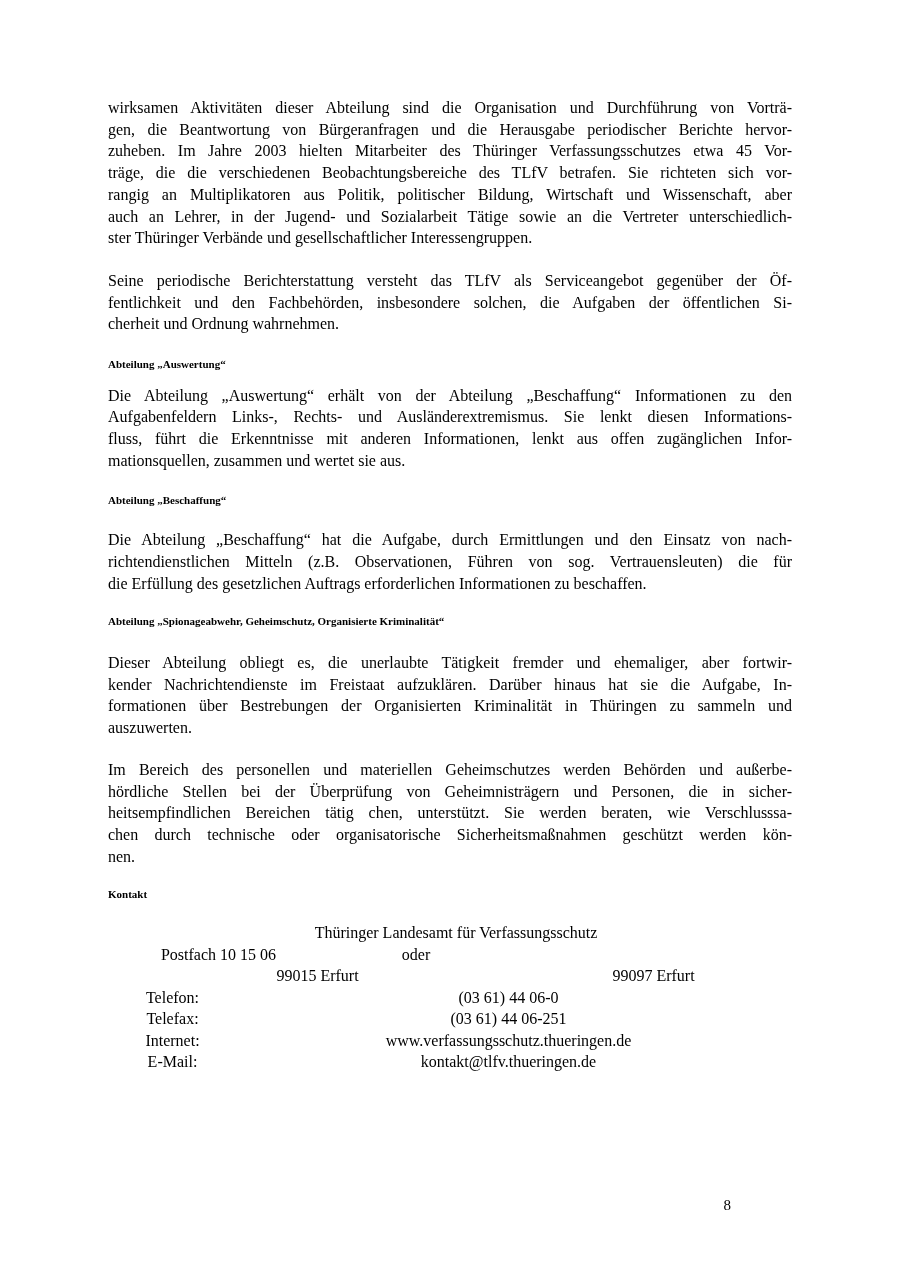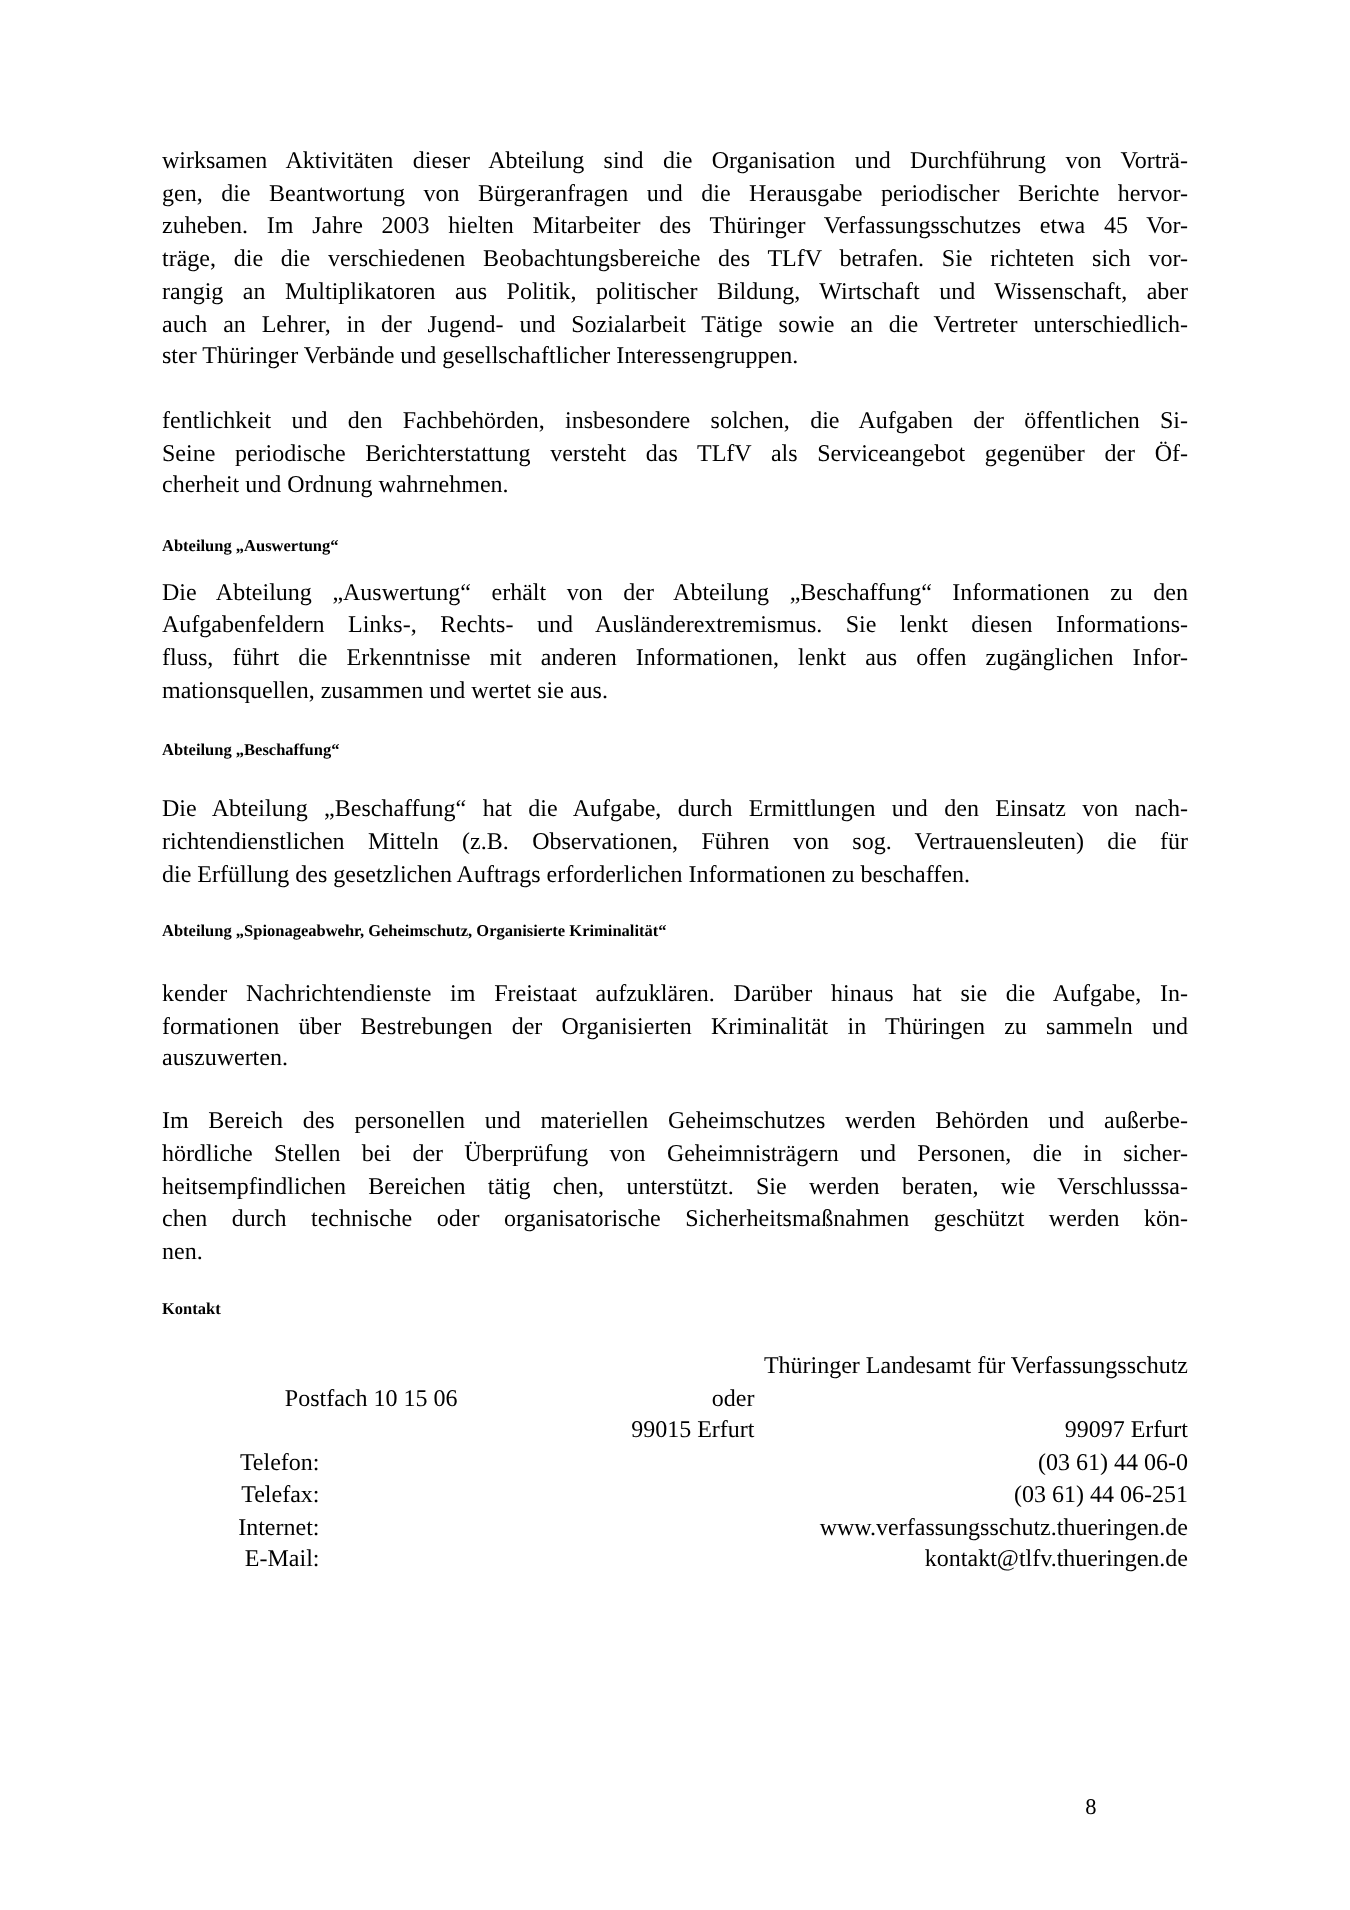--- a/index.html
+++ b/index.html
@@ -43,21 +43,22 @@
   .m-b5 { margin-top: 18px; }
   .m-b6 { margin-top: 17px; }
   .m-b7 { margin-top: 19px; }
   .m-b8 { margin-top: 20px; }
   .m-b9 { margin-top: 17px; }
   .m-contact { margin-top: 16px; }
   .contact { font-size: 16px; }
   .crow {
     display: flex;
     line-height: 21.5px;
-    text-align: right;
+    text-align: center;
+    margin-left: 12px;
   }
   .c-col1 { width: 197px; flex: 0 0 197px; }
   .c-col2 { width: 198px; flex: 0 0 198px; }
   .c-addr1 { width: 395px; flex: 0 0 395px; }
   .c-label { width: 105px; flex: 0 0 105px; }
   .c-rest { flex: 1 1 auto; }
   .page-number {
     position: absolute;
     top: 1196px;
     right: 109px;
@@ -75,22 +76,22 @@
       <div class="ln">wirksamen Aktivitäten dieser Abteilung sind die Organisation und Durchführung von Vorträ-</div>
       <div class="ln">gen, die Beantwortung von Bürgeranfragen und die Herausgabe periodischer Berichte hervor-</div>
       <div class="ln">zuheben. Im Jahre 2003 hielten Mitarbeiter des Thüringer Verfassungsschutzes etwa 45 Vor-</div>
       <div class="ln">träge, die die verschiedenen Beobachtungsbereiche des TLfV betrafen. Sie richteten sich vor-</div>
       <div class="ln">rangig an Multiplikatoren aus Politik, politischer Bildung, Wirtschaft und Wissenschaft, aber</div>
       <div class="ln">auch an Lehrer, in der Jugend- und Sozialarbeit Tätige sowie an die Vertreter unterschiedlich-</div>
       <div class="ln last">ster Thüringer Verbände und gesellschaftlicher Interessengruppen.</div>
     </div>
 
     <div class="para m-b1">
+      <div class="ln">Seine periodische Berichterstattung versteht das TLfV als Serviceangebot gegenüber der Öf-</div>
       <div class="ln">fentlichkeit und den Fachbehörden, insbesondere solchen, die Aufgaben der öffentlichen Si-</div>
-      <div class="ln">Seine periodische Berichterstattung versteht das TLfV als Serviceangebot gegenüber der Öf-</div>
       <div class="ln last">cherheit und Ordnung wahrnehmen.</div>
     </div>
 
     <div class="hd m-b2">Abteilung „Auswertung“</div>
 
     <div class="para m-b3">
       <div class="ln">Die Abteilung „Auswertung“ erhält von der Abteilung „Beschaffung“ Informationen zu den</div>
       <div class="ln">Aufgabenfeldern Links-, Rechts- und Ausländerextremismus. Sie lenkt diesen Informations-</div>
       <div class="ln">fluss, führt die Erkenntnisse mit anderen Informationen, lenkt aus offen zugänglichen Infor-</div>
       <div class="ln last">mationsquellen, zusammen und wertet sie aus.</div>
@@ -100,20 +101,21 @@
 
     <div class="para m-b5">
       <div class="ln">Die Abteilung „Beschaffung“ hat die Aufgabe, durch Ermittlungen und den Einsatz von nach-</div>
       <div class="ln">richtendienstlichen Mitteln (z.B. Observationen, Führen von sog. Vertrauensleuten) die für</div>
       <div class="ln last">die Erfüllung des gesetzlichen Auftrags erforderlichen Informationen zu beschaffen.</div>
     </div>
 
     <div class="hd m-b6">Abteilung „Spionageabwehr, Geheimschutz, Organisierte Kriminalität“</div>
 
     <div class="para m-b7">
+      <div class="ln">Dieser Abteilung obliegt es, die unerlaubte Tätigkeit fremder und ehemaliger, aber fortwir-</div>
       <div class="ln">kender Nachrichtendienste im Freistaat aufzuklären. Darüber hinaus hat sie die Aufgabe, In-</div>
       <div class="ln">formationen über Bestrebungen der Organisierten Kriminalität in Thüringen zu sammeln und</div>
       <div class="ln last">auszuwerten.</div>
     </div>
 
     <div class="para m-b8">
       <div class="ln">Im Bereich des personellen und materiellen Geheimschutzes werden Behörden und außerbe-</div>
       <div class="ln">hördliche Stellen bei der Überprüfung von Geheimnisträgern und Personen, die in sicher-</div>
       <div class="ln">heitsempfindlichen Bereichen tätig chen, unterstützt. Sie werden beraten, wie Verschlusssa-</div>
       <div class="ln">chen durch technische oder organisatorische Sicherheitsmaßnahmen geschützt werden kön-</div>

